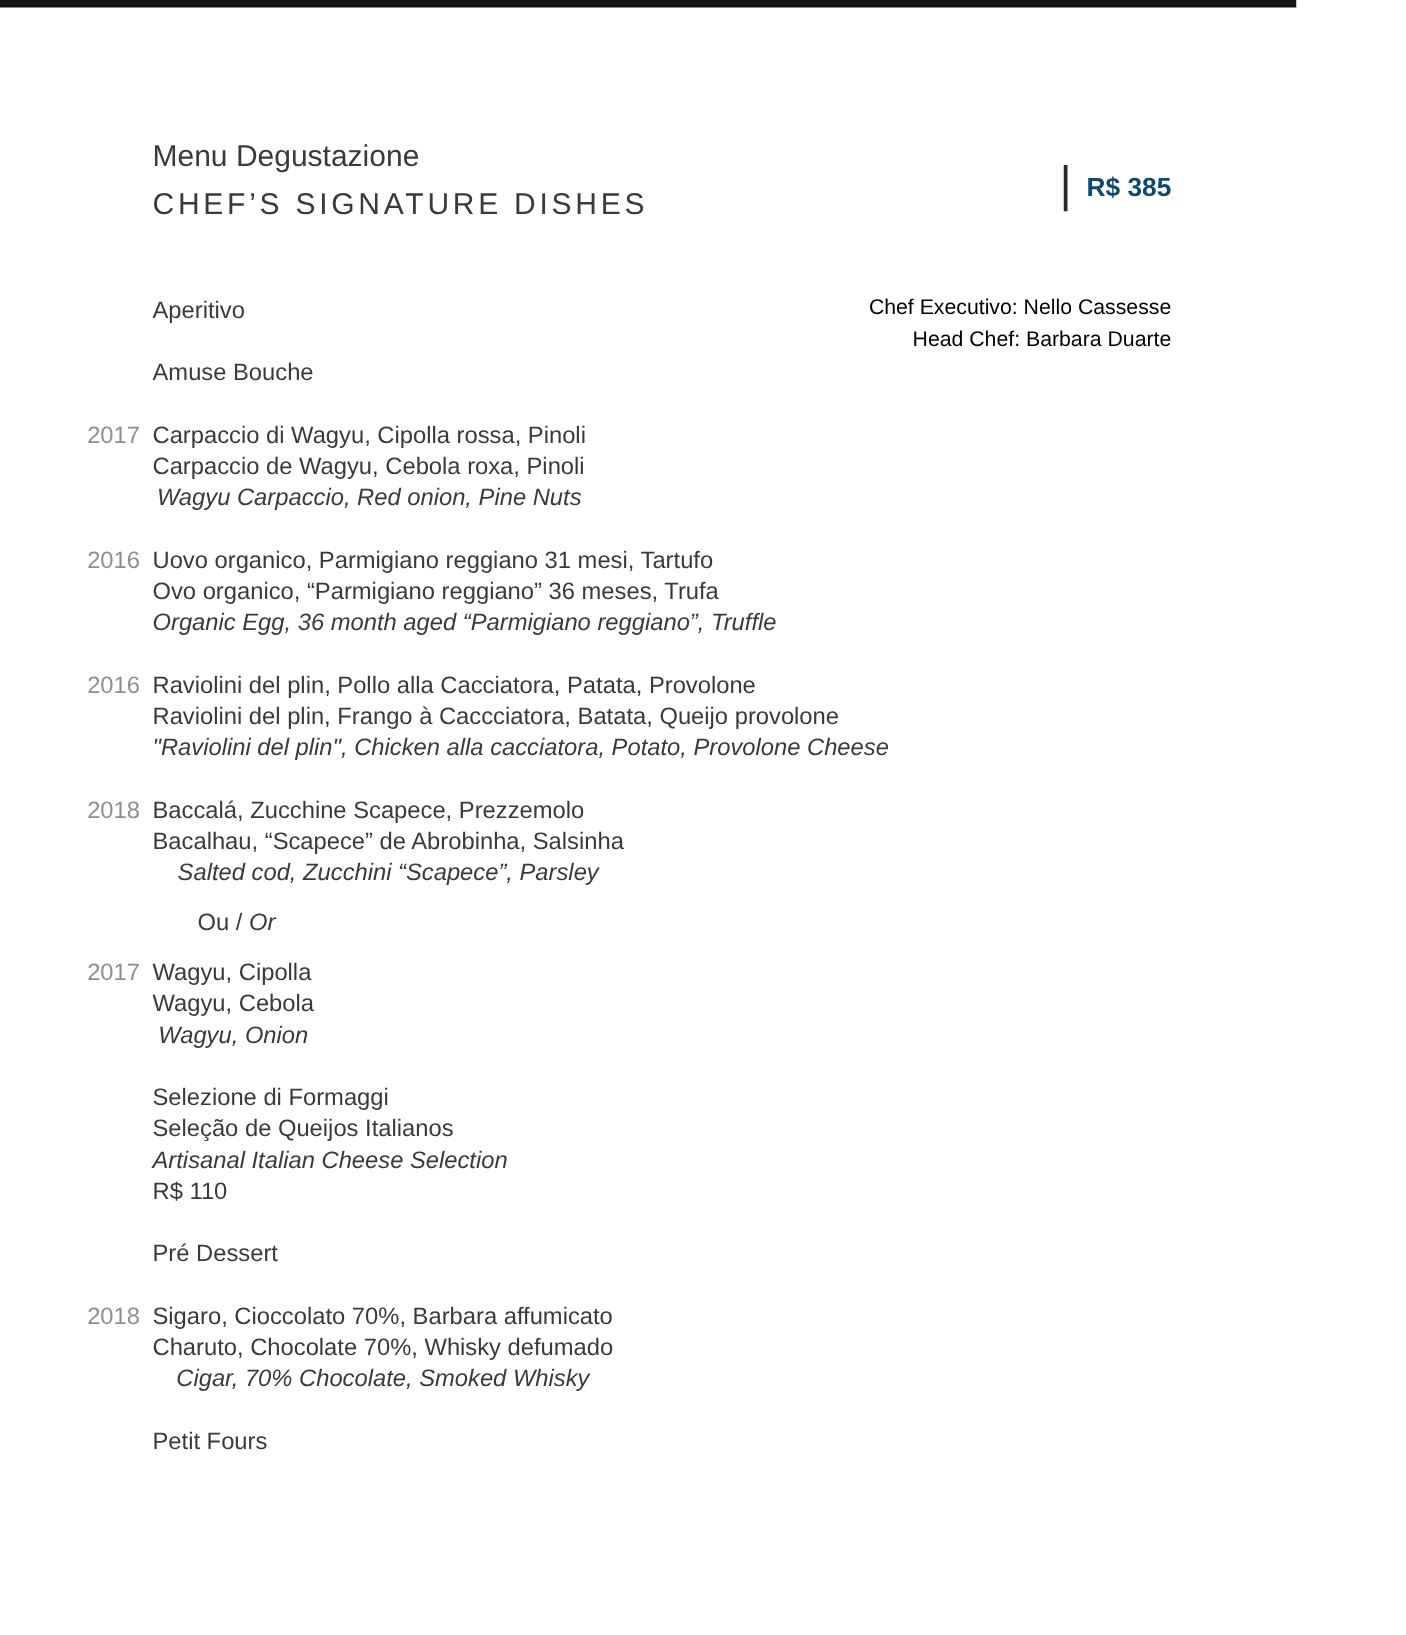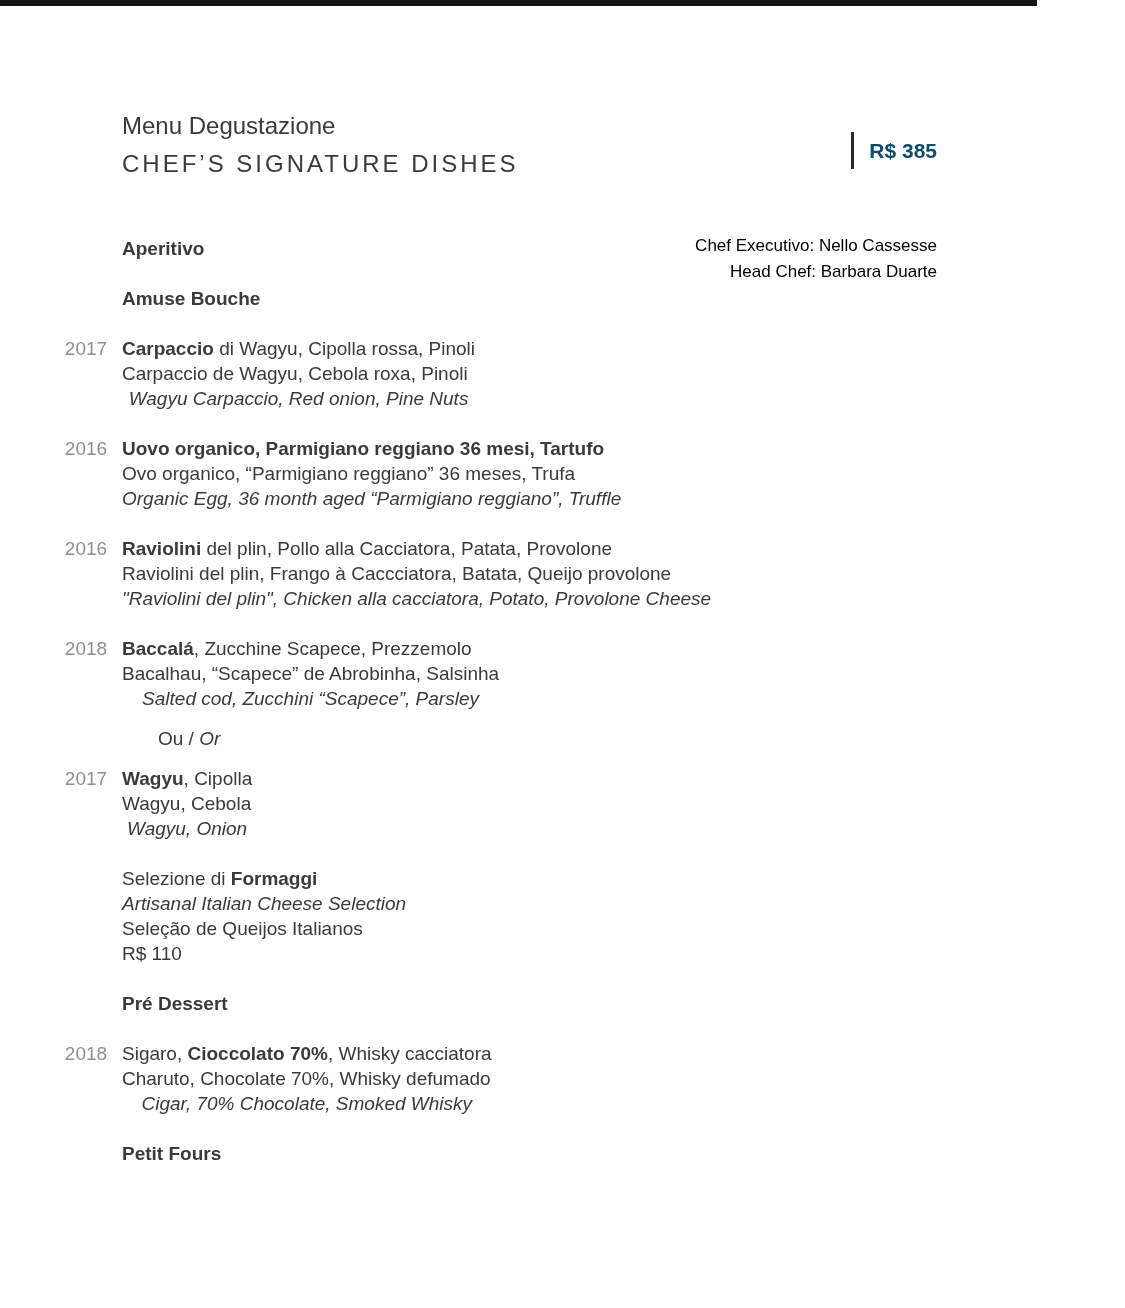--- a/index.html
+++ b/index.html
@@ -72,34 +72,34 @@
     margin-bottom: 25px;
   }
   .block.separator {
     margin-top: -10px;
     margin-bottom: 15px;
     gap: 36px;
   }
   .year {
     width: 52px;
     min-width: 52px;
-    text-align: center;
+    text-align: right;
     margin-right: 10px;
     color: #8f8f8f;
     font-size: 19px;
     line-height: 25px;
   }
   .content {
     font-size: 19px;
     line-height: 25px;
     color: #3a3a3a;
   }
   .block.heading .content { font-weight: 700; }
   .line.italic { font-style: italic; text-align: center; }
-  .content span.b { font-weight: 700; margin-top: 43px; }
+  .content span.b { font-weight: 400; margin-top: 43px; }
   .content span.i { font-style: italic; }
 </style>
 </head>
 <body>
 
 <div class="page">
   <div class="topbar"></div>
 
   <div class="title-block">
     <div class="title-line1">Menu Degustazione</div>
@@ -133,21 +133,21 @@
         <div class="year">2017</div>
         <div class="content">
           <div class="line"><span class="b">Carpaccio</span><span> di Wagyu, Cipolla rossa, Pinoli</span></div>
           <div class="line"><span>Carpaccio de Wagyu, Cebola roxa, Pinoli</span></div>
           <div class="line italic"><span>Wagyu Carpaccio, Red onion, Pine Nuts</span></div>
         </div>
       </div>
       <div class="block item">
         <div class="year">2016</div>
         <div class="content">
-          <div class="line"><span class="b">Uovo organico, Parmigiano reggiano 36 mesi, Tartufo</span></div>
+          <div class="line"><span class="b">Uovo organico, Parmigiano reggiano 31 mesi, Tartufo</span></div>
           <div class="line"><span>Ovo organico, “Parmigiano reggiano” 36 meses, Trufa</span></div>
           <div class="line italic"><span>Organic Egg, 36 month aged “Parmigiano reggiano”, Truffle</span></div>
         </div>
       </div>
       <div class="block item">
         <div class="year">2016</div>
         <div class="content">
           <div class="line"><span class="b">Raviolini</span><span> del plin, Pollo alla Cacciatora, Patata, Provolone</span></div>
           <div class="line"><span>Raviolini del plin, Frango à Caccciatora, Batata, Queijo provolone</span></div>
           <div class="line italic"><span>"Raviolini del plin", Chicken alla cacciatora, Potato, Provolone Cheese</span></div>
@@ -172,35 +172,35 @@
         <div class="content">
           <div class="line"><span class="b">Wagyu</span><span>, Cipolla</span></div>
           <div class="line"><span>Wagyu, Cebola</span></div>
           <div class="line italic"><span>Wagyu, Onion</span></div>
         </div>
       </div>
       <div class="block item">
         <div class="year"></div>
         <div class="content">
           <div class="line"><span>Selezione di </span><span class="b">Formaggi</span></div>
+          <div class="line"><span>Seleção de Queijos Italianos</span></div>
           <div class="line italic"><span>Artisanal Italian Cheese Selection</span></div>
-          <div class="line"><span>Seleção de Queijos Italianos</span></div>
           <div class="line"><span>R$ 110</span></div>
         </div>
       </div>
       <div class="block heading">
         <div class="year"></div>
         <div class="content">
           <div class="line"><span class="b">Pré Dessert</span></div>
         </div>
       </div>
       <div class="block item">
         <div class="year">2018</div>
         <div class="content">
-          <div class="line"><span>Sigaro, </span><span class="b">Cioccolato 70%</span><span>, Whisky cacciatora</span></div>
+          <div class="line"><span>Sigaro, </span><span class="b">Cioccolato 70%</span><span>, Barbara affumicato</span></div>
           <div class="line"><span>Charuto, Chocolate 70%, Whisky defumado</span></div>
           <div class="line italic"><span>Cigar, 70% Chocolate, Smoked Whisky</span></div>
         </div>
       </div>
       <div class="block heading">
         <div class="year"></div>
         <div class="content">
           <div class="line"><span class="b">Petit Fours</span></div>
         </div>
       </div>

